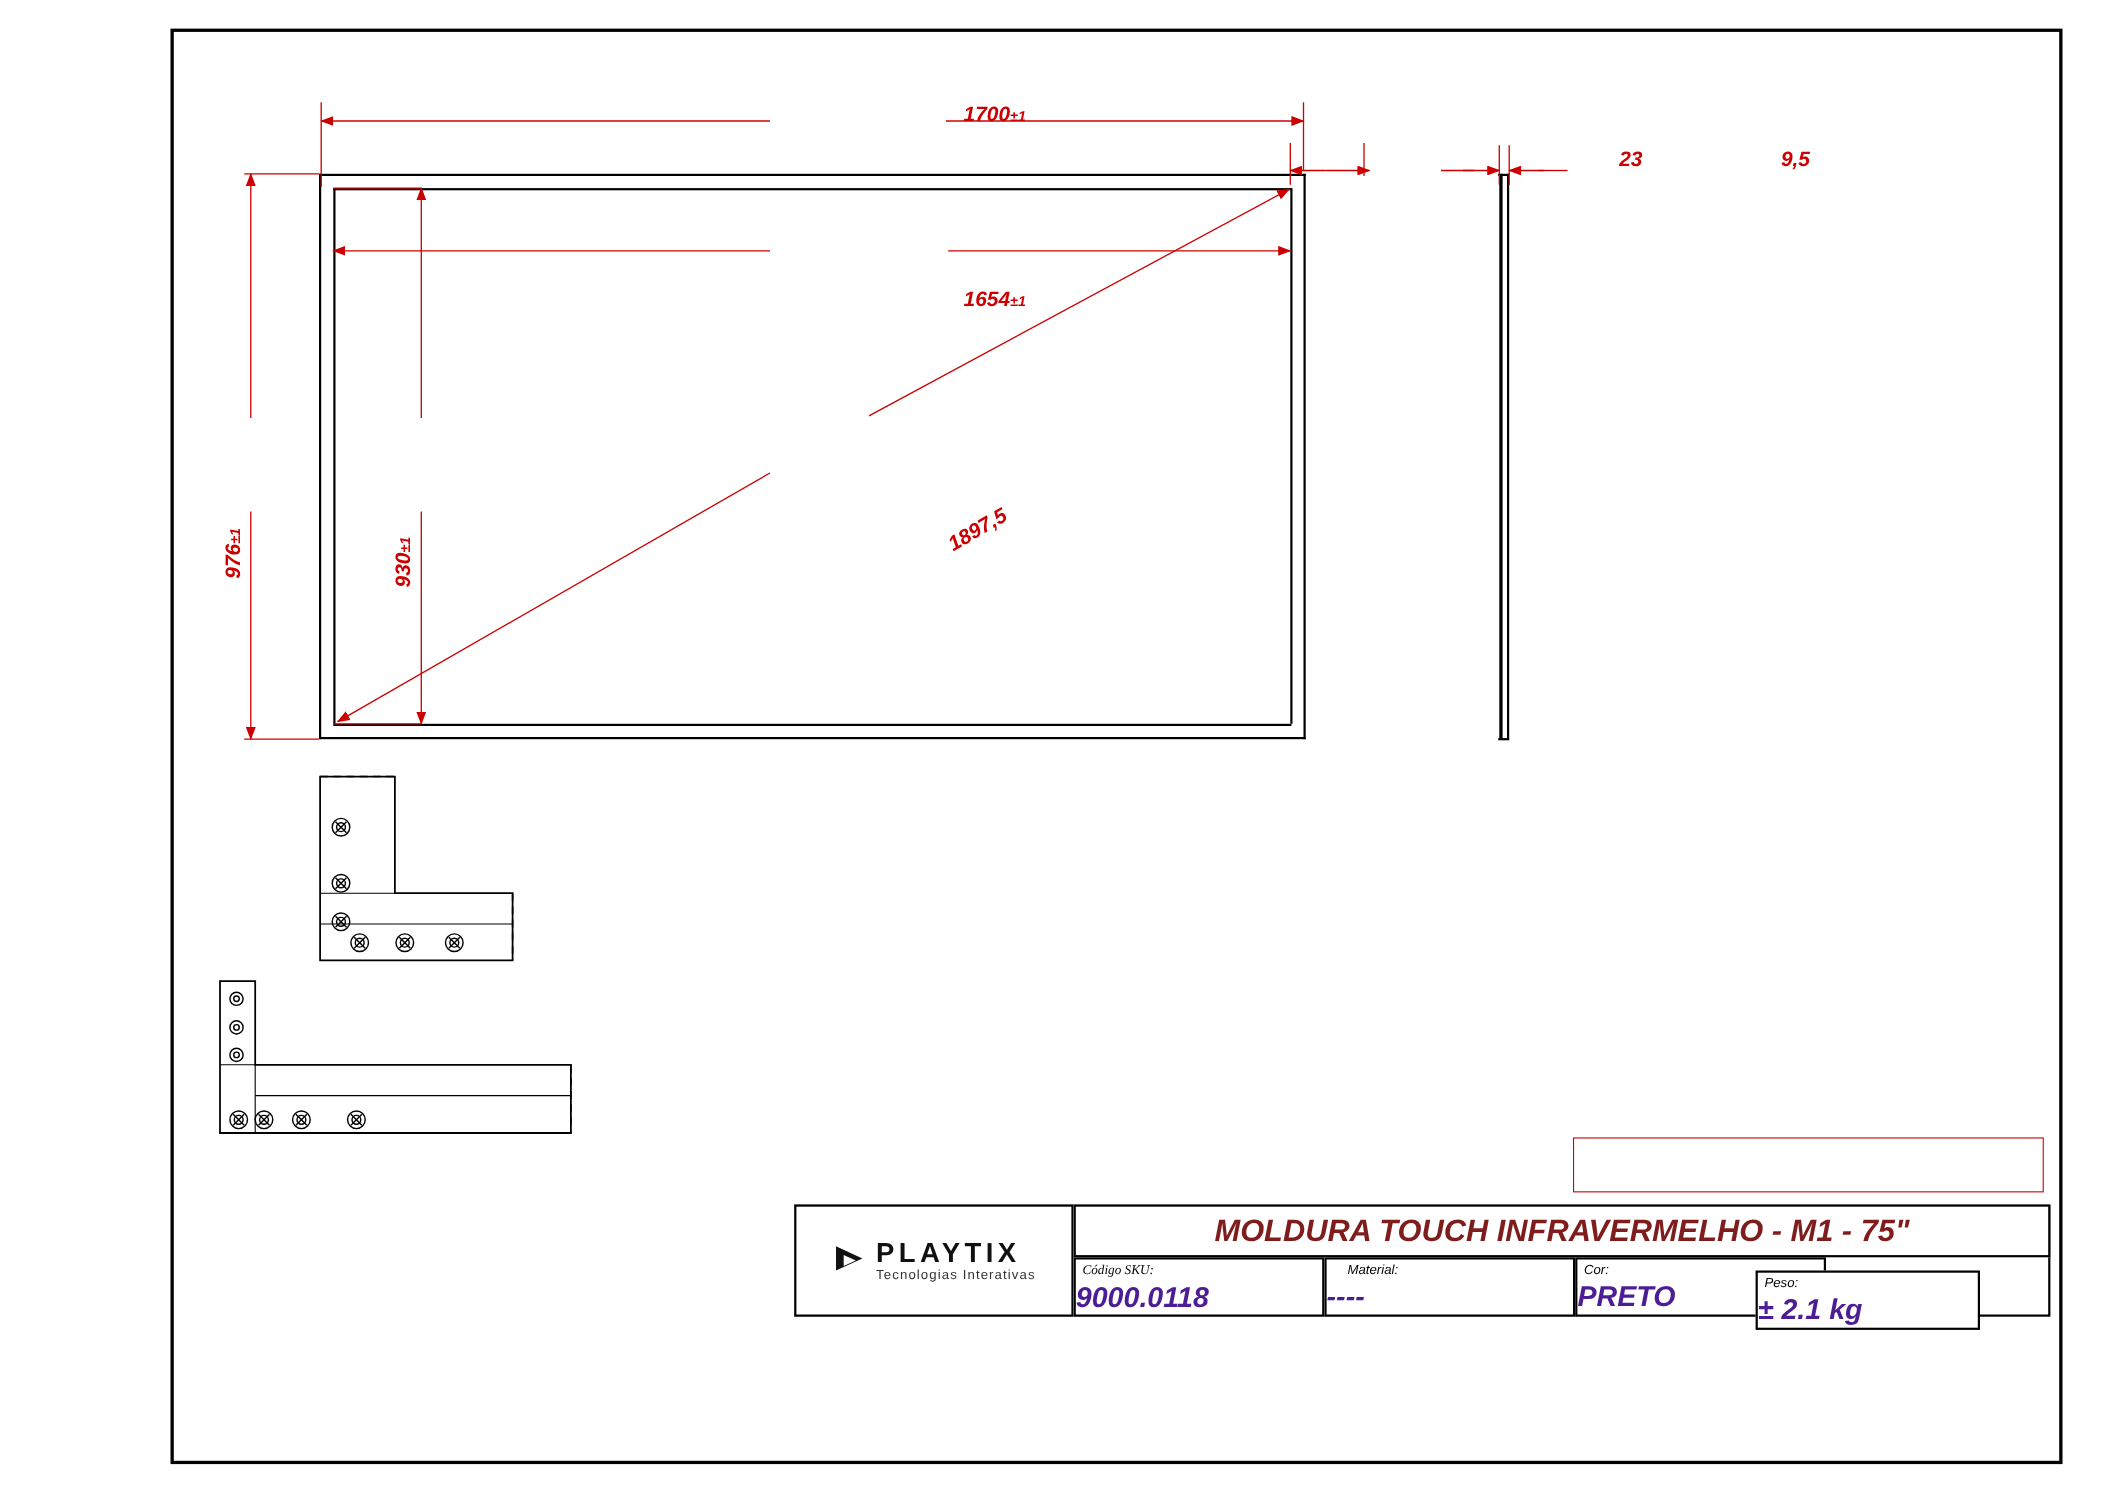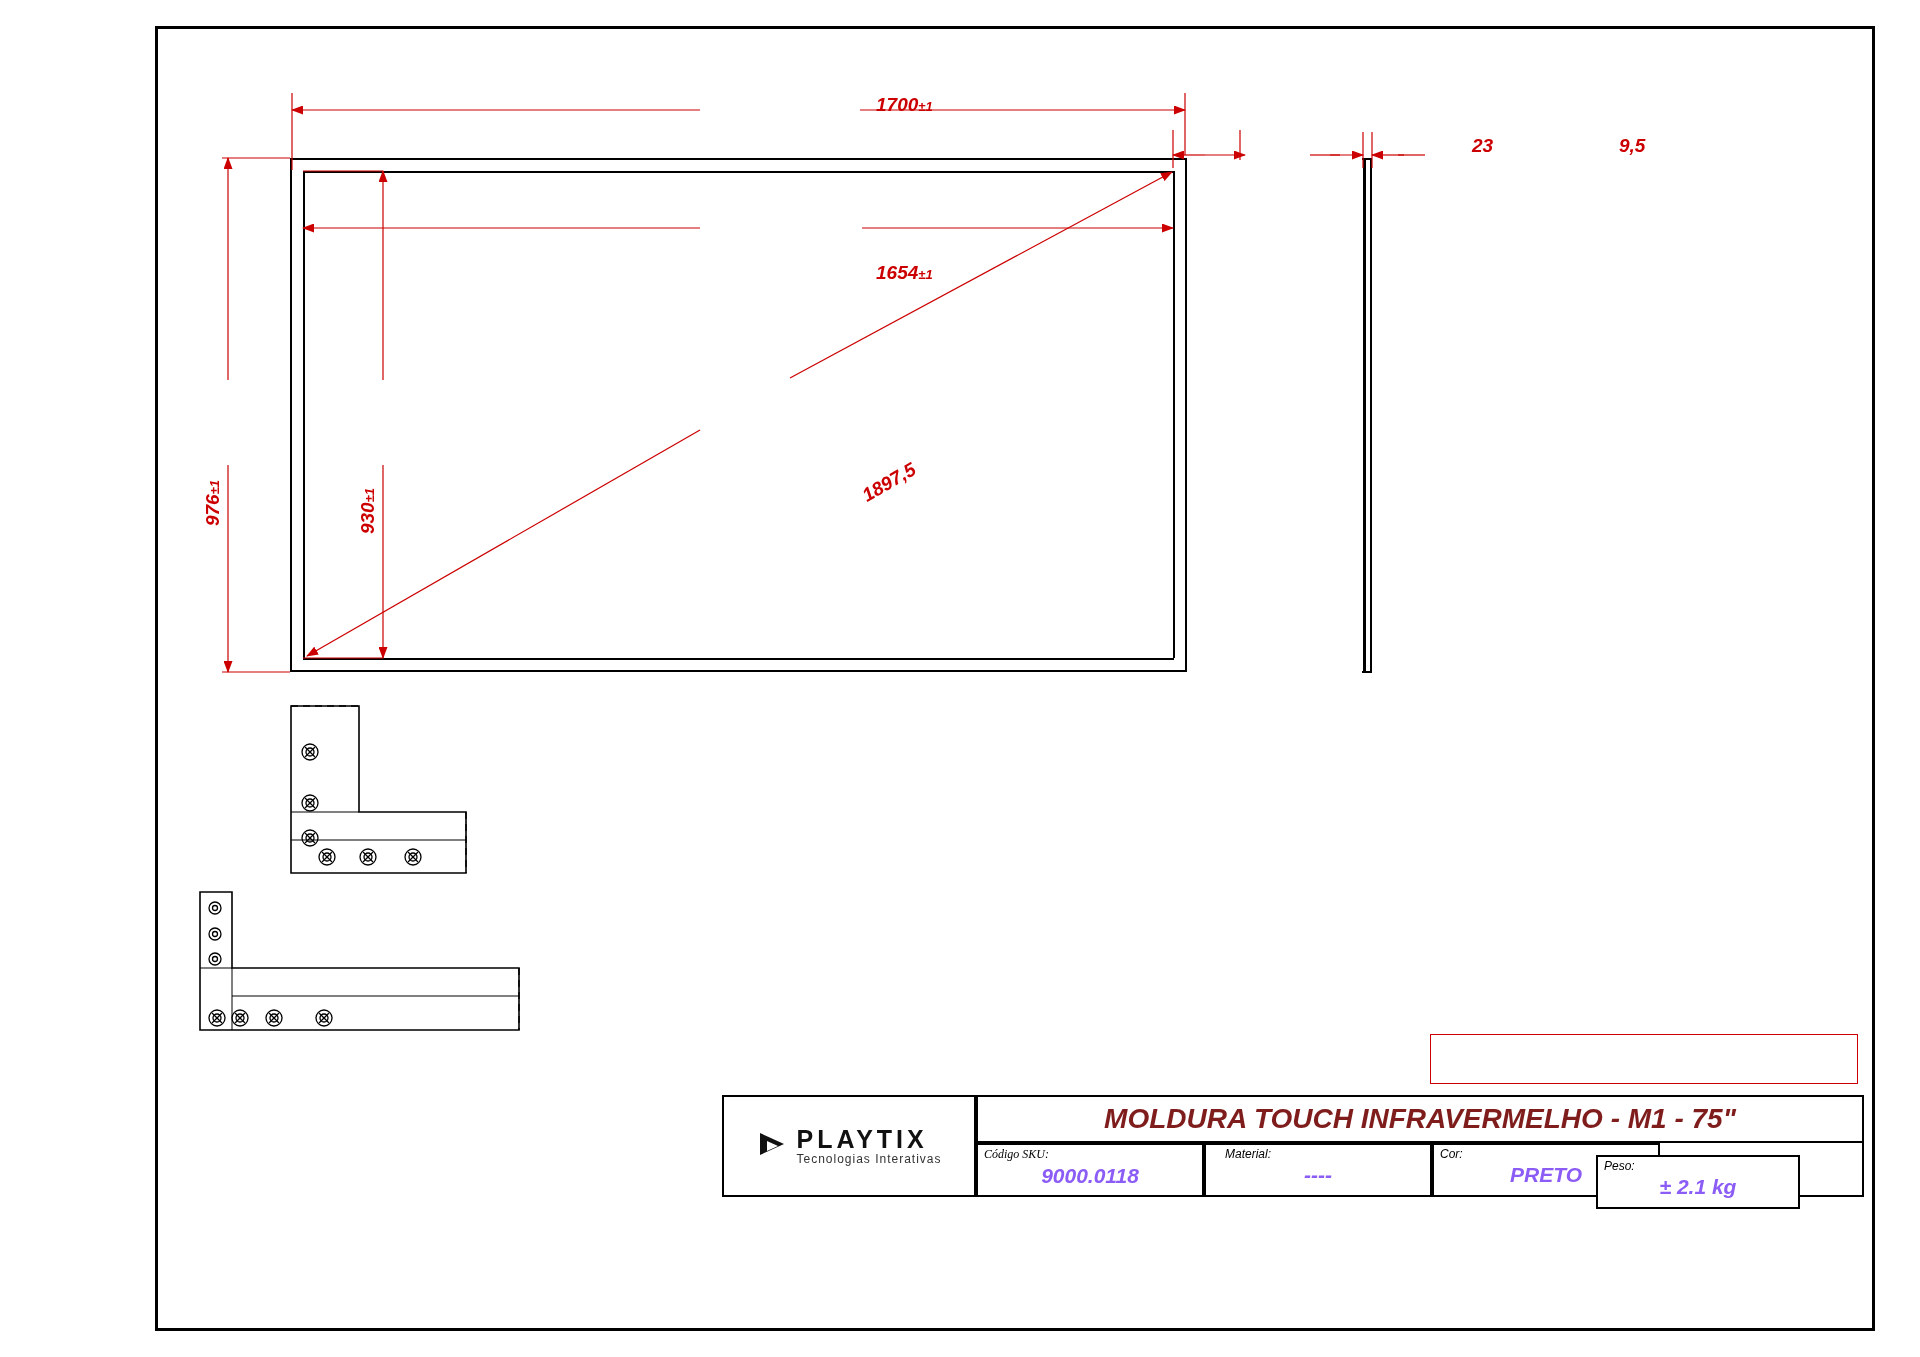--- a/index.html
+++ b/index.html
@@ -16,21 +16,21 @@
   
   .bline{position:absolute;background:#000;}
   .bh{height:1.6px;}
   .bv{width:1.6px;}
 
   svg.overlay{position:absolute;left:0;top:0;width:1920px;height:1357px;pointer-events:none;}
 
   
   .tb{position:absolute;border:2px solid #000;box-sizing:border-box;background:#fff;}
   .tb-label{font-size:12px;font-style:italic;color:#000;}
-  .tb-val{font-size:21px;font-style:italic;font-weight:bold;color:#8b5cf6;text-align:center;}
+  .tb-val{font-size:26px;font-style:italic;font-weight:bold;color:#4c1d95;text-align:left;}
   .note-box{position:absolute;left:1424px;top:1028px;width:440px;height:62px;border:2px solid #cc0000;box-sizing:border-box;display:flex;align-items:center;justify-content:center;}
   .note-box-inner{position:absolute;left:1430px;top:1034px;width:428px;height:50px;border:1px solid #cc0000;box-sizing:border-box;}
   .note-text{font-size:27px;font-weight:bold;font-style:italic;color:#cc0000;letter-spacing:.5px;z-index:5;}
 
   .title-main{font-size:28px;font-weight:bold;font-style:italic;color:#7f1d1d;text-align:right;}
   .brand-name{font-size:25px;font-weight:bold;letter-spacing:4px;color:#111;text-align:center;}
   .brand-sub{font-size:12px;color:#333;letter-spacing:1px;}
 </style>
 </head>
 <body>

